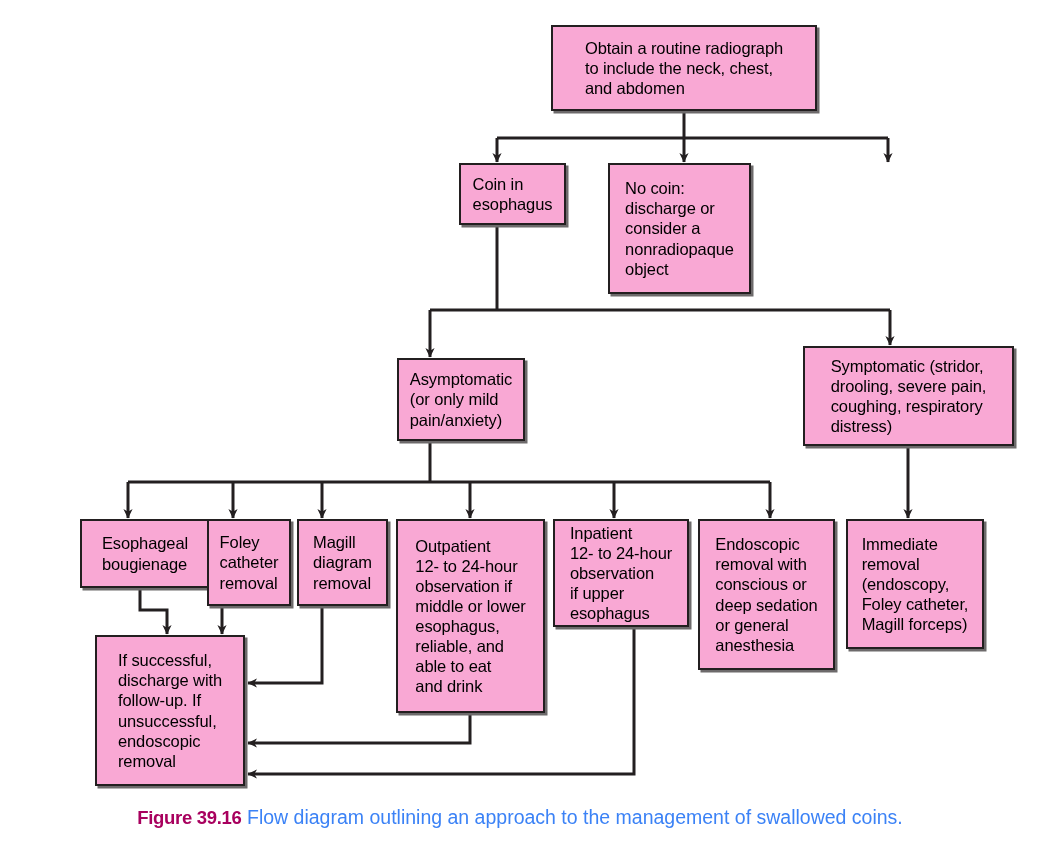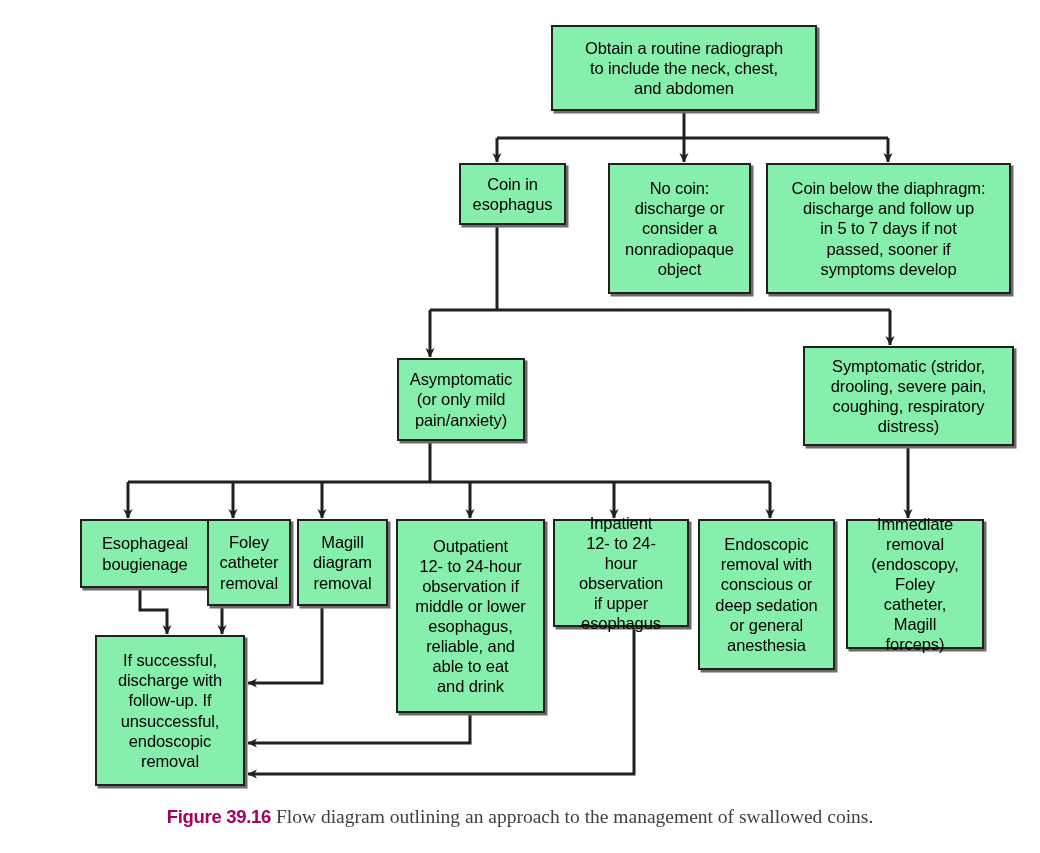--- a/index.html
+++ b/index.html
@@ -21,33 +21,32 @@
     position: absolute;
     left: 0;
     top: 0;
     width: 1040px;
     height: 853px;
     pointer-events: none;
   }
   .node {
     position: absolute;
     box-sizing: border-box;
-    background: #86efac;
+    background: #f9a8d4;
     border: 2.5px solid #231f20;
     box-shadow: 2.5px 2.5px 0 0 #6d6a6b;
     display: flex;
     align-items: center;
     justify-content: center;
-    text-align: center;
     font-family: "Liberation Sans", sans-serif;
     font-size: 16.5px;
     line-height: 1.22;
     color: #000000;
     letter-spacing: -0.1px;
-    padding: 3px 15px;
+    padding: 3px 5px;
     z-index: 2;
     white-space: pre-line;
   }
   .caption {
     position: absolute;
     left: 0;
     top: 806px;
     width: 1040px;
     text-align: center;
     font-family: "Liberation Serif", serif;
@@ -55,22 +54,22 @@
     color: #231f20;
   }
   .caption .fig-label {
     font-family: "Liberation Sans", sans-serif;
     font-weight: bold;
     color: #a8005e;
     font-size: 18.5px;
     letter-spacing: -0.3px;
   }
   .caption .fig-text {
-    font-family: Liberation Serif, serif;
-    color: #404040;
+    font-family: Liberation Sans, sans-serif;
+    color: #3b82f6;
   }
 </style>
 </head>
 <body>
 
 <div id="figure-root">
 
   <svg id="connectors" viewBox="0 0 1040 853" xmlns="http://www.w3.org/2000/svg">
     <defs>
       <marker id="arrow" markerWidth="11" markerHeight="11" refX="9.4" refY="5.2" orient="auto" markerUnits="userSpaceOnUse">
@@ -120,25 +119,20 @@
 
   <div class="node" style="left:459px; top:163px; width:107px; height:62px;">Coin in
 esophagus</div>
 
   <div class="node" style="left:608px; top:163px; width:143px; height:131px;">No coin:
 discharge or
 consider a
 nonradiopaque
 object</div>
 
-  <div class="node" style="left:766px; top:163px; width:245px; height:131px;">Coin below the diaphragm:
-discharge and follow up
-in 5 to 7 days if not
-passed, sooner if
-symptoms develop</div>
 
   <div class="node" style="left:367px; top:358px; width:128px; height:83px;margin-left:30px;">Asymptomatic
 (or only mild
 pain/anxiety)</div>
 
   <div class="node" style="left:803px; top:346px; width:211px; height:100px;">Symptomatic (stridor,
 drooling, severe pain,
 coughing, respiratory
 distress)</div>
 

